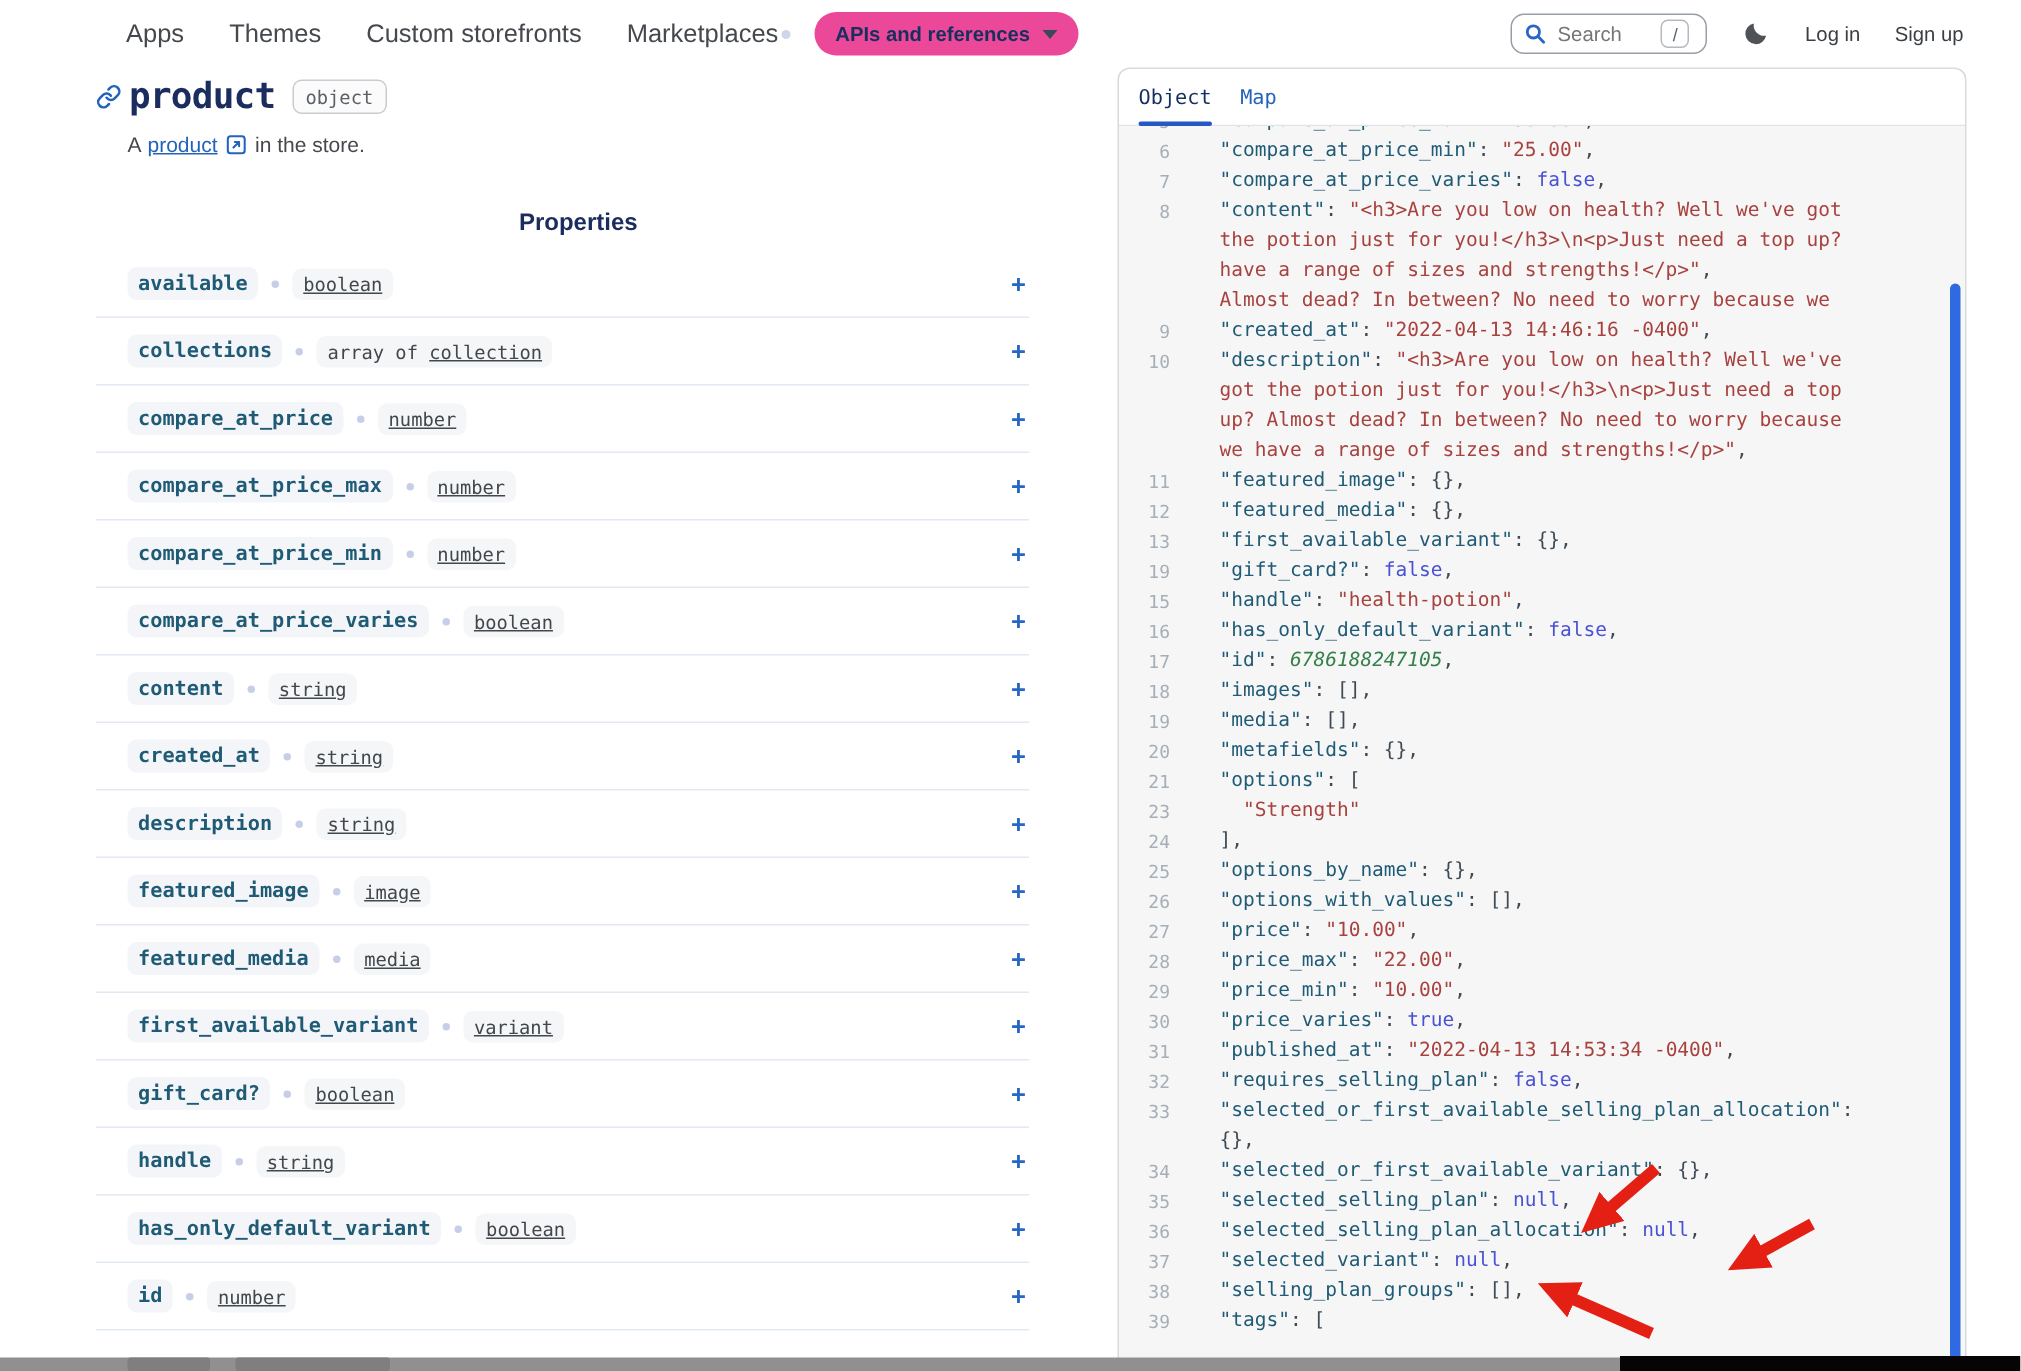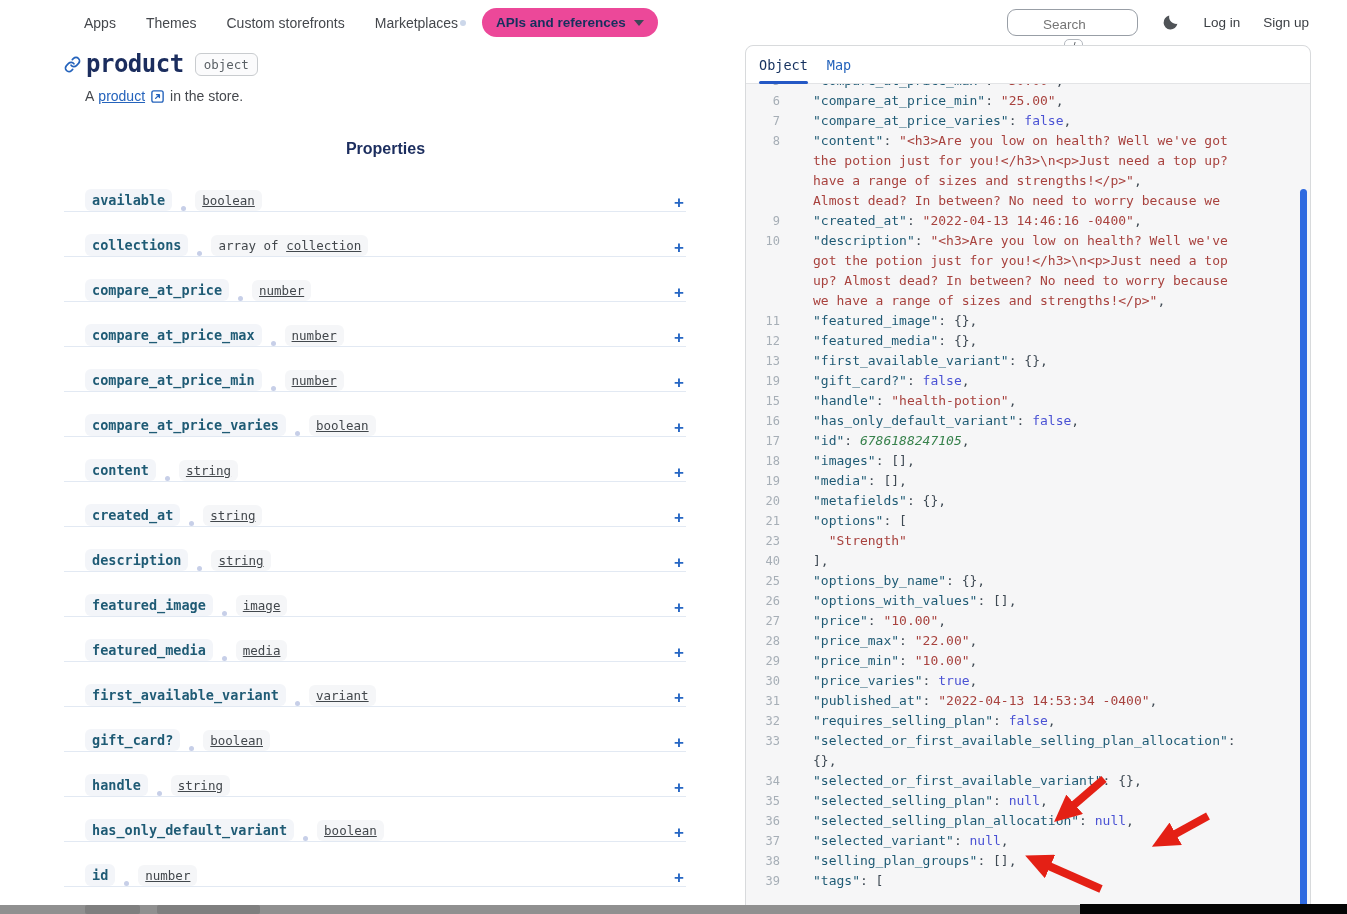--- a/index.html
+++ b/index.html
@@ -10,49 +10,49 @@
   *{margin:0;padding:0;box-sizing:border-box;}
   html,body{width:1347px;height:914px;}
   body{position:relative;overflow:hidden;background:#ffffff;
        font-family:"Liberation Sans",sans-serif;color:var(--txt);}
   .mono{font-family:"DejaVu Sans Mono",monospace;}
 
   
   .topnav{position:absolute;left:0;top:0;width:1347px;height:45px;
           display:flex;align-items:center;padding:0 38px 0 84px;background:#fff;}
   .nav-left{display:flex;align-items:center;gap:30px;}
-  .nav-link{font-size:14px;color:#45484d;cursor:pointer;white-space:nowrap;}
+  .nav-link{font-size:17px;color:#45484d;cursor:pointer;white-space:nowrap;}
   .nav-dot{width:6px;height:6px;border-radius:50%;background:#ccd7ea;margin-left:2px;}
   .nav-pill{display:flex;align-items:center;gap:8px;background:#ec4899;border-radius:17px;
             padding:7px 14px;margin-left:-14px;cursor:pointer;}
   .nav-pill .lbl{font-size:13.5px;font-weight:bold;color:var(--navy);white-space:nowrap;}
   .caret{width:0;height:0;border-left:5px solid transparent;border-right:5px solid transparent;
          border-top:6px solid #3c4757;}
   .nav-right{margin-left:auto;display:flex;align-items:center;gap:23px;}
   .searchbox{display:flex;align-items:center;gap:7px;width:131px;height:27px;
-             border:1.5px solid #989ea6;border-radius:9px;padding:0 6px 0 8px;background:#fff;flex-direction:column;}
+             border:1.5px solid #989ea6;border-radius:9px;padding:0 6px 0 8px;background:#fff;}
   .searchbox input{border:none;outline:none;width:62px;font-size:13.5px;color:#5c6166;
                    font-family:"Liberation Sans",sans-serif;background:transparent;}
   .slash-key{width:19px;height:19px;border:1px solid #b4b9bf;border-radius:5px;color:#5c6166;
              font-size:12px;display:flex;align-items:center;justify-content:center;}
   .auth-link{font-size:13.5px;color:#3b3f44;cursor:pointer;white-space:nowrap;}
 
   
   .article{position:absolute;left:64px;top:50px;width:622px;}
   .title-row{display:flex;align-items:center;}
   .chain-icon{width:17px;height:17px;margin-right:5px;flex:none;}
   .page-title{font-size:24px;font-weight:bold;color:#1b2d5e;letter-spacing:-0.5px;}
   .obj-badge{margin-left:11px;font-size:12.5px;color:#5b6166;border:1px solid #c9cccf;
              border-radius:6px;padding:3px 8px;background:#fbfbfc;}
   .intro{margin:10px 0 0 21px;font-size:14px;color:#45484d;display:flex;align-items:center;gap:4px;}
   .intro a{color:var(--link-blue);text-decoration:underline;cursor:pointer;}
   .ext-icon{width:15px;height:15px;margin:0 1px;}
   .props-heading{margin:36px 0 0 21px;font-size:16px;font-weight:bold;color:#1b2d5e;text-align:center;}
   .props-list{margin-top:9px;}
-  .prop-row{height:45px;display:flex;align-items:flex-end;padding-left:21px;
+  .prop-row{height:45px;display:flex;align-items:center;padding-left:21px;
             border-bottom:1px solid var(--divider);}
   .prop-name{font-family:"DejaVu Sans Mono",monospace;font-size:13.5px;font-weight:bold;
              color:var(--teal);background:#f3f5f9;border-radius:6px;padding:3px 7px;cursor:pointer;}
   .prop-dot{width:5px;height:5px;border-radius:50%;background:#c7cfe8;margin:0 9px;flex:none;}
   .prop-type{font-family:"DejaVu Sans Mono",monospace;font-size:12.5px;color:#42474c;
              background:#f5f6f8;border-radius:6px;padding:3px 7px;white-space:pre;}
   .prop-type a{color:#42474c;text-decoration:underline;cursor:pointer;}
   .expand-btn{margin-left:auto;margin-right:2px;border:none;background:none;color:#2767c4;
               font-size:17px;font-weight:bold;cursor:pointer;line-height:1;}
 
@@ -336,21 +336,21 @@
       </div>
       <div class="code-row">
         <span class="ln mono">21</span>
         <span class="code-text"><span class="seg-k">"options"</span><span class="seg-p">: [</span></span>
       </div>
       <div class="code-row">
         <span class="ln mono">23</span>
         <span class="code-text"><span class="seg-p">  </span><span class="seg-s">"Strength"</span></span>
       </div>
       <div class="code-row">
-        <span class="ln mono">40</span>
+        <span class="ln mono">24</span>
         <span class="code-text"><span class="seg-p">],</span></span>
       </div>
       <div class="code-row">
         <span class="ln mono">25</span>
         <span class="code-text"><span class="seg-k">"options_by_name"</span><span class="seg-p">: {},</span></span>
       </div>
       <div class="code-row">
         <span class="ln mono">26</span>
         <span class="code-text"><span class="seg-k">"options_with_values"</span><span class="seg-p">: [],</span></span>
       </div>

